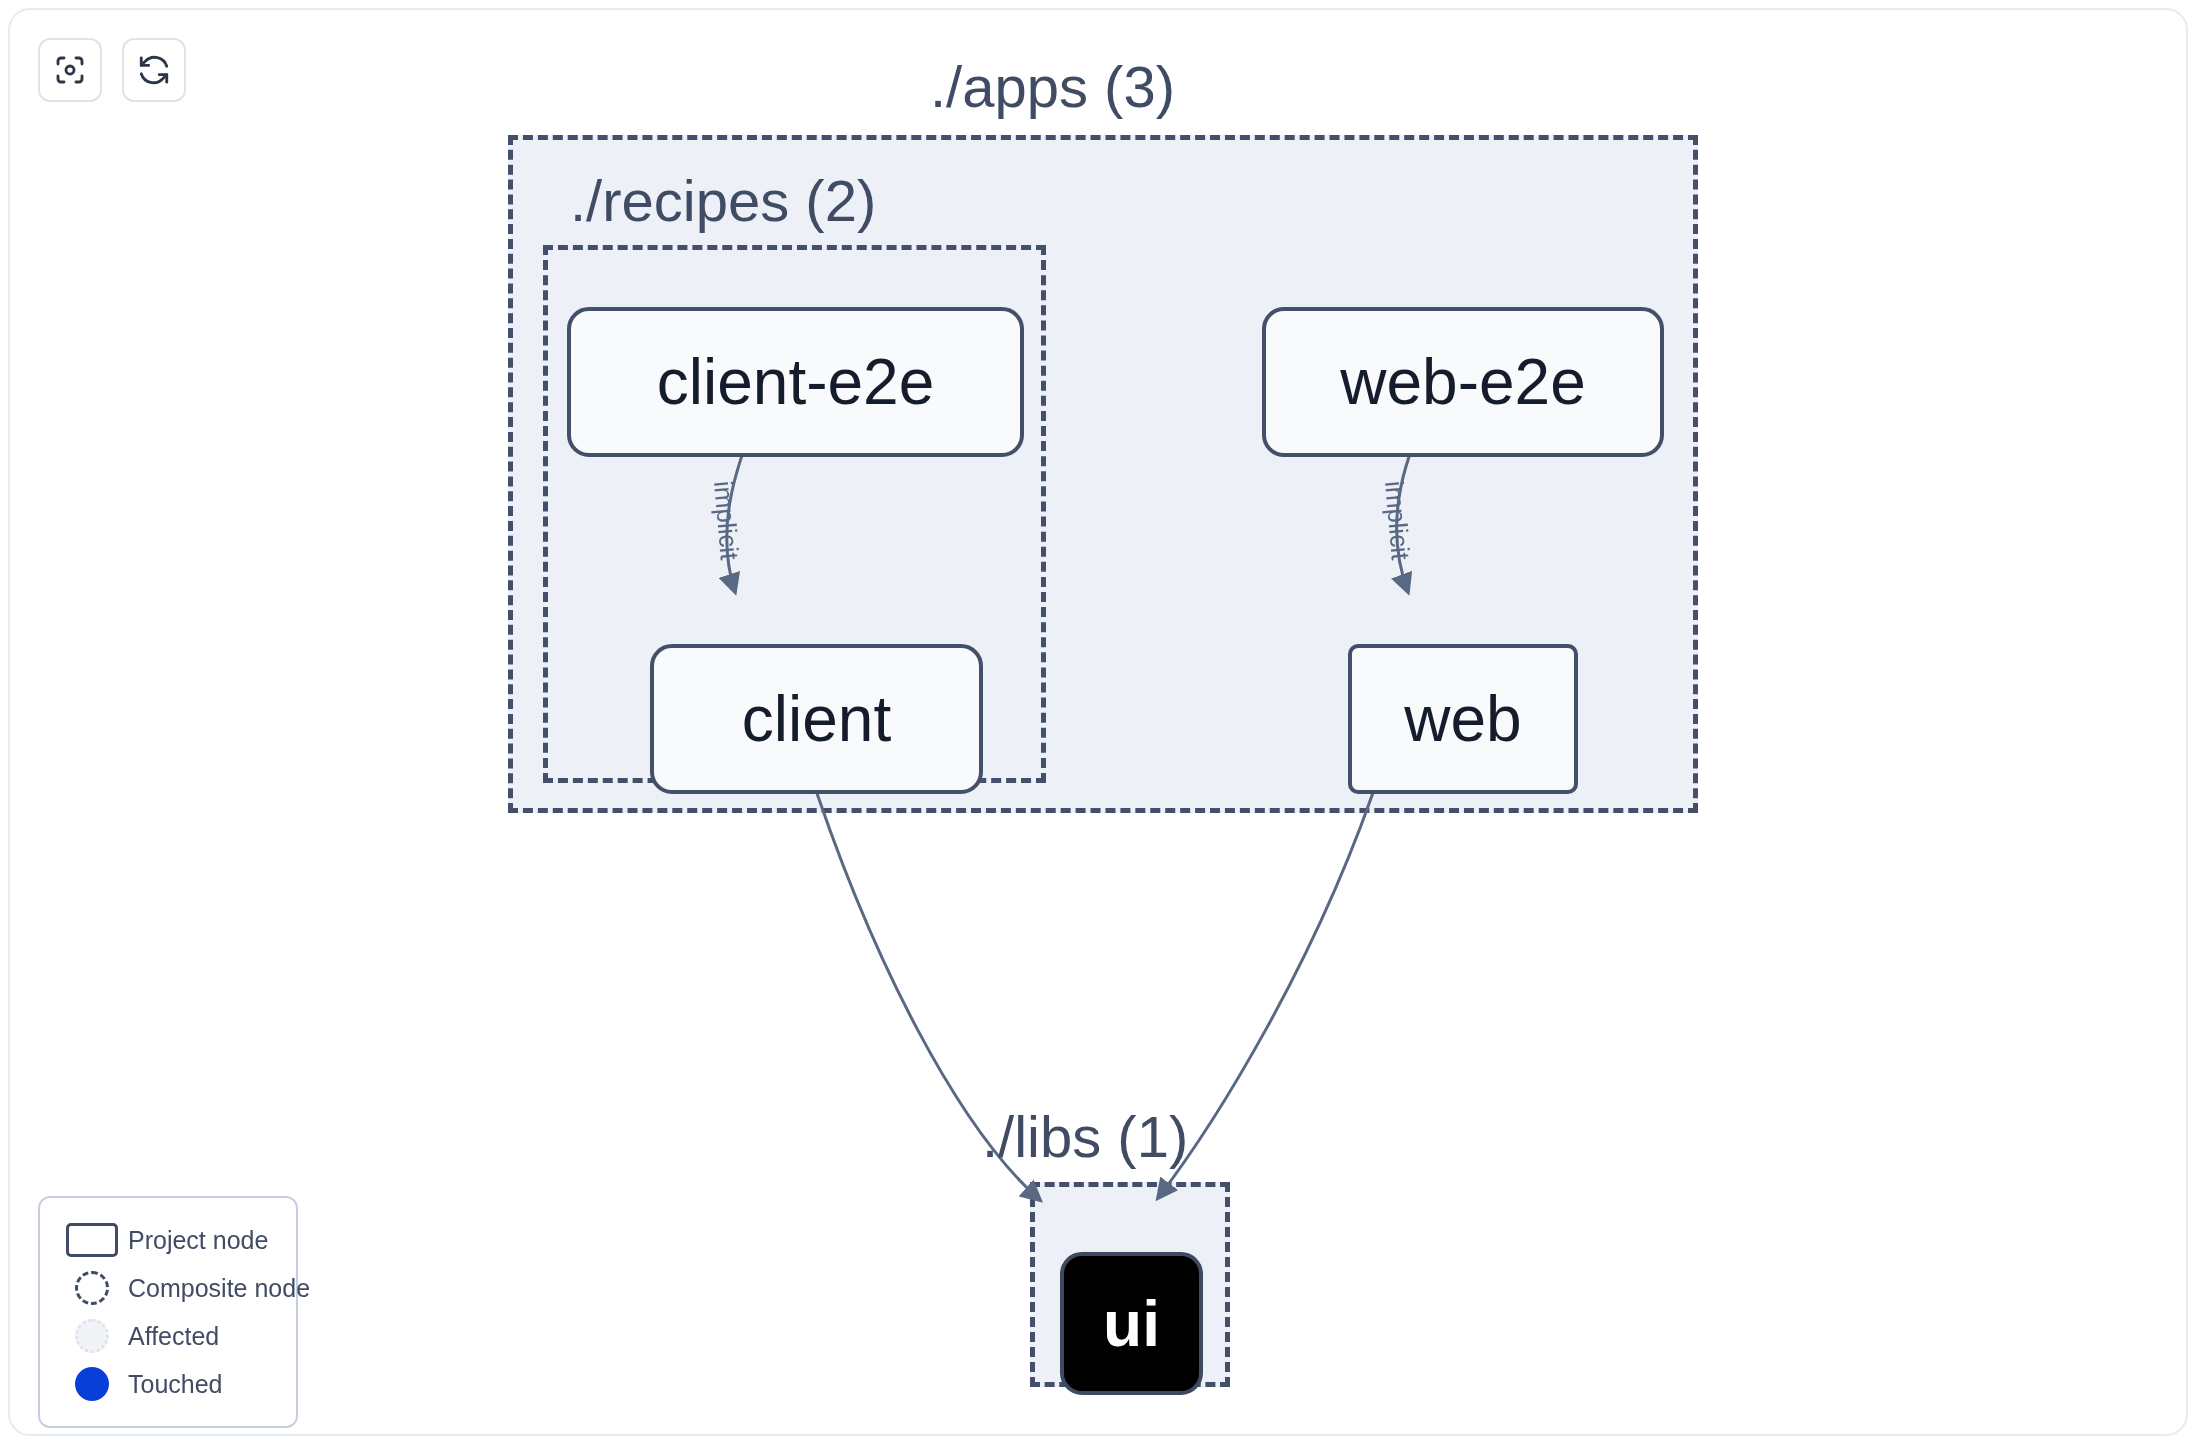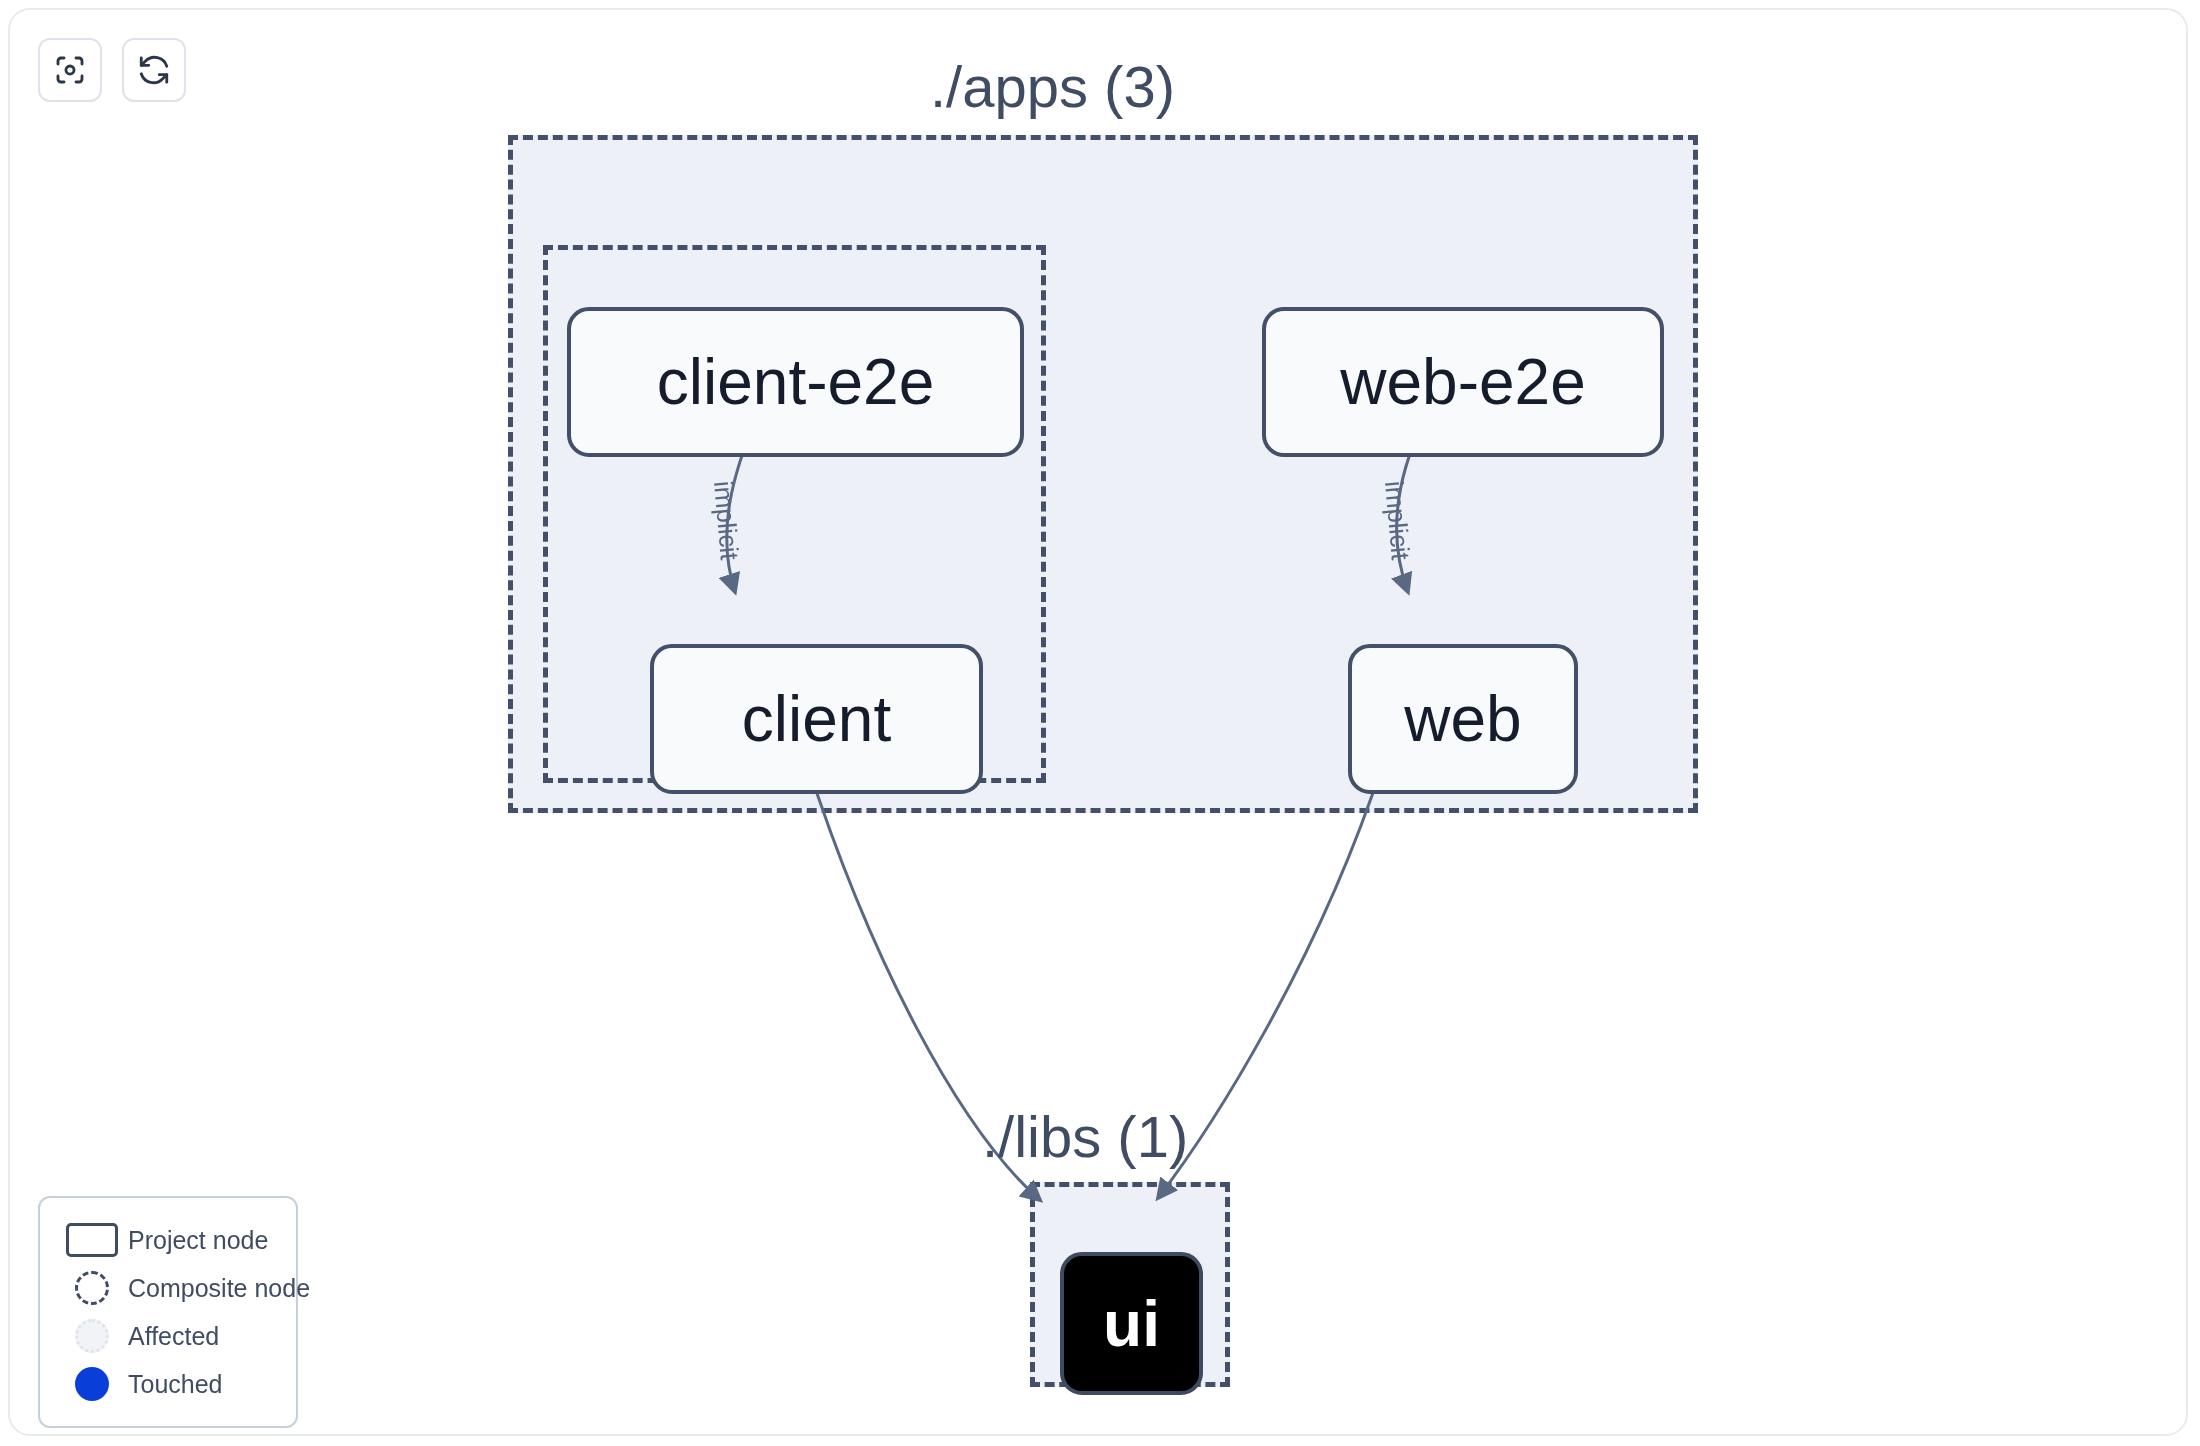--- a/index.html
+++ b/index.html
@@ -216,20 +216,21 @@
       </span>
     </button>
   </div>
 
   <div class="canvas">
 
     <div class="group filled" style="left:508px; top:135px; width:1190px; height:678px;"></div>
     <div class="group-label" style="left:930px; top:58px;text-align:right;">./apps (3)</div>
 
     <div class="group transparent" style="left:543px; top:245px; width:503px; height:538px;"></div>
+    <div class="group-label" style="left:570px; top:172px;">./recipes (2)</div>
 
     <div class="group filled" style="left:1030px; top:1182px; width:200px; height:205px;"></div>
     <div class="group-label" style="left:982px; top:1108px;">./libs (1)</div>
 
     <svg class="edge-layer" viewBox="0 0 2200 1446" width="2200" height="1446">
       <defs>
         <marker id="arrow" viewBox="0 0 10 10" refX="8.2" refY="5" markerWidth="7.5" markerHeight="7.5" orient="auto-start-reverse">
           <path d="M 0 0 L 10 5 L 0 10 z" fill="#5a6983"></path>
         </marker>
       </defs>
@@ -251,21 +252,21 @@
     </div>
 
     <div class="node" style="left:650px; top:605px; width:333px; height:150px;">
       <span>client</span>
     </div>
 
     <div class="node" style="left:1262px; top:268px; width:402px; height:150px;">
       <span>web-e2e</span>
     </div>
 
-    <div class="node" style="left:1348px; top:605px; width:230px; height:150px;">
+    <div class="node" style="left:1348px; top:605px; width:230px; height:150px;border-radius:10px;">
       <span>web</span>
     </div>
 
     <div class="node touched" style="left:1060px; top:1213px; width:143px; height:143px;">
       <span>ui</span>
     </div>
   </div>
 
   <div class="legend">
     <div class="legend-row">

